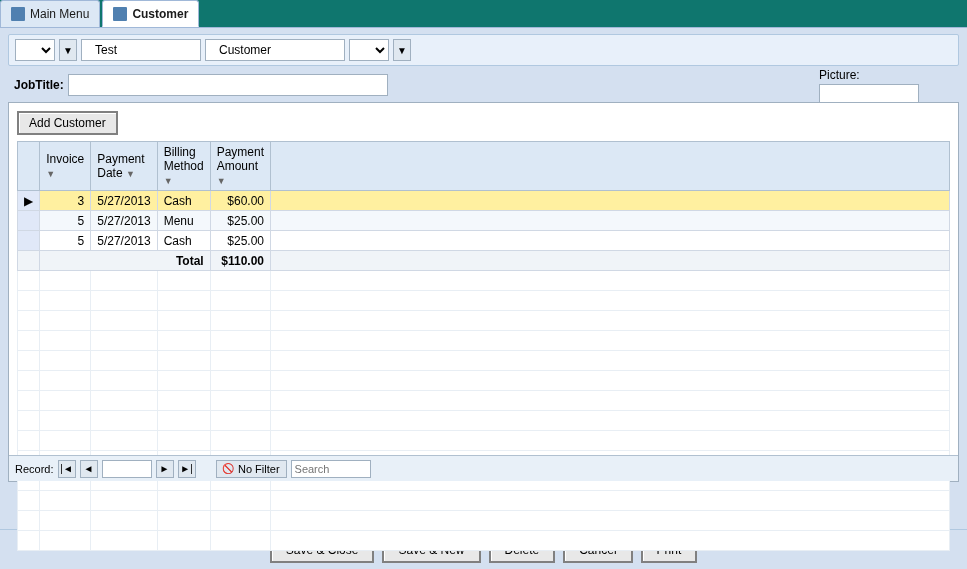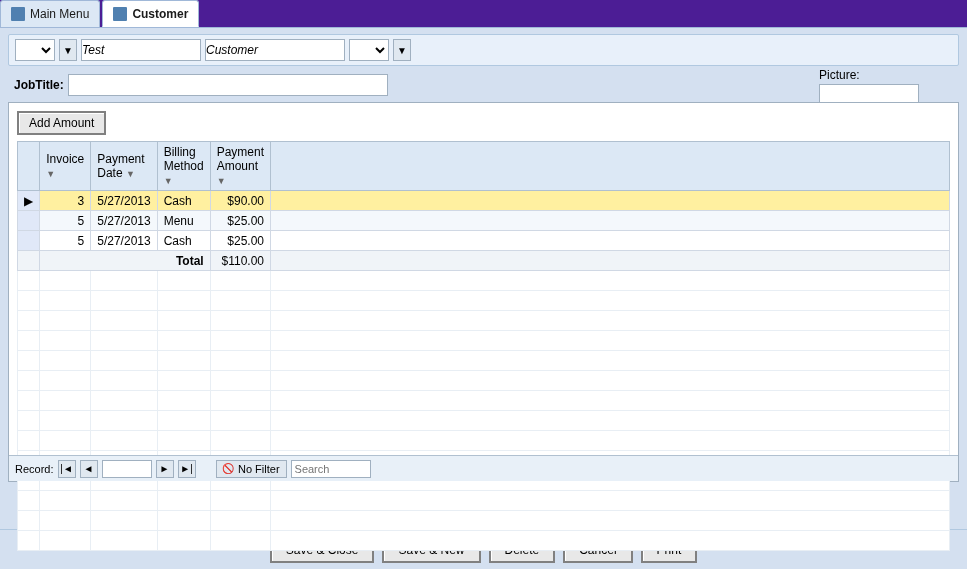--- a/index.html
+++ b/index.html
@@ -7,21 +7,21 @@
       font-family: 'Segoe UI', Tahoma, Geneva, Verdana, sans-serif;
       font-size: 12px;
       background: #d4e0f0;
       width: 967px;
       height: 569px;
       overflow: hidden;
     }
 
     
     .title-bar {
-      background: #4c1d95;
+      background: #0f766e;
       border-bottom: 1px solid #a0b8d8;
       display: flex;
       align-items: stretch;
       height: 28px;
     }
     .tab {
       display: flex;
       align-items: center;
       padding: 0 10px;
       gap: 5px;
@@ -62,22 +62,21 @@
       height: 22px;
       font-size: 12px;
       border: 1px solid #a0b0c0;
       background: white;
       padding: 0 2px;
     }
     .form-header input {
       height: 22px;
       font-size: 12px;
       border: 1px solid #a0b0c0;
-      padding: 0 0;
-      font-style: italic;
+      padding: 0 13px;
     }
     .dropdown-btn {
       height: 22px;
       width: 18px;
       border: 1px solid #a0b0c0;
       background: #e0e8f0;
       cursor: pointer;
       font-size: 10px;
       display: flex;
       align-items: center;
@@ -342,21 +341,21 @@
     </div>
 
     <div class="form-second-row">
       <label>JobTitle:</label>
       <input type="text" style="width: 320px; background: white;">
     </div>
 
 
     <div class="panel">
       <button class="add-payment-btn">
-        <span>Add Amount</span>
+        <span>Add Customer</span>
       </button>
 
       <table class="payment-table">
         <thead>
           <tr>
             <th style="width:16px;"></th>
             <th class="col-invoice">
               <span>Invoice</span>
               <span class="sort-arrow"> ▼</span>
             </th>
@@ -375,21 +374,21 @@
             <th style="width:100%;"></th>
           </tr>
         </thead>
         <tbody id="payment-tbody">
 
         <tr class="row-selected">
       <td class="row-indicator" style="background:#e0e8f8 !important; border:1px solid #d0d8e4;">▶</td>
       <td class="col-invoice" style="background:#fff0a0 !important;">3</td>
       <td class="col-date" style="background:#fff0a0 !important;">5/27/2013</td>
       <td class="col-method" style="background:#fff0a0 !important;">Cash</td>
-      <td class="col-amount" style="background:#fff0a0 !important;">$90.00</td>
+      <td class="col-amount" style="background:#fff0a0 !important;">$60.00</td>
       <td style="width:100%;"></td>
     </tr>
             <tr>
       <td class="row-indicator" style="background:#e0e8f8 !important; border:1px solid #d0d8e4;"></td>
       <td class="col-invoice" style="">5</td>
       <td class="col-date" style="">5/27/2013</td>
       <td class="col-method" style="">Menu</td>
       <td class="col-amount" style="">$25.00</td>
       <td style="width:100%;"></td>
     </tr>
@@ -397,21 +396,21 @@
       <td class="row-indicator" style="background:#e0e8f8 !important; border:1px solid #d0d8e4;"></td>
       <td class="col-invoice" style="">5</td>
       <td class="col-date" style="">5/27/2013</td>
       <td class="col-method" style="">Cash</td>
       <td class="col-amount" style="">$25.00</td>
       <td style="width:100%;"></td>
     </tr>
             <tr class="total-row">
     <td style="background:#f0f4f8 !important;"></td>
     <td class="col-invoice" colspan="3" style="text-align:right; background:#f0f4f8 !important; font-weight:bold;">Total</td>
-    <td class="col-amount" style="background:#f0f4f8 !important; font-weight:normal;">$110.00</td>
+    <td class="col-amount" style="background:#f0f4f8 !important; font-weight:bold;">$110.00</td>
     <td style="background:#f0f4f8 !important;"></td>
   </tr>
             <tr class="empty-row">
       <td style="height:18px; border:1px solid #e8eef4;"></td>
       <td style="border:1px solid #e8eef4;"></td>
       <td style="border:1px solid #e8eef4;"></td>
       <td style="border:1px solid #e8eef4;"></td>
       <td style="border:1px solid #e8eef4;"></td>
       <td style="border:1px solid #e8eef4; width:100%;"></td>
     </tr>

